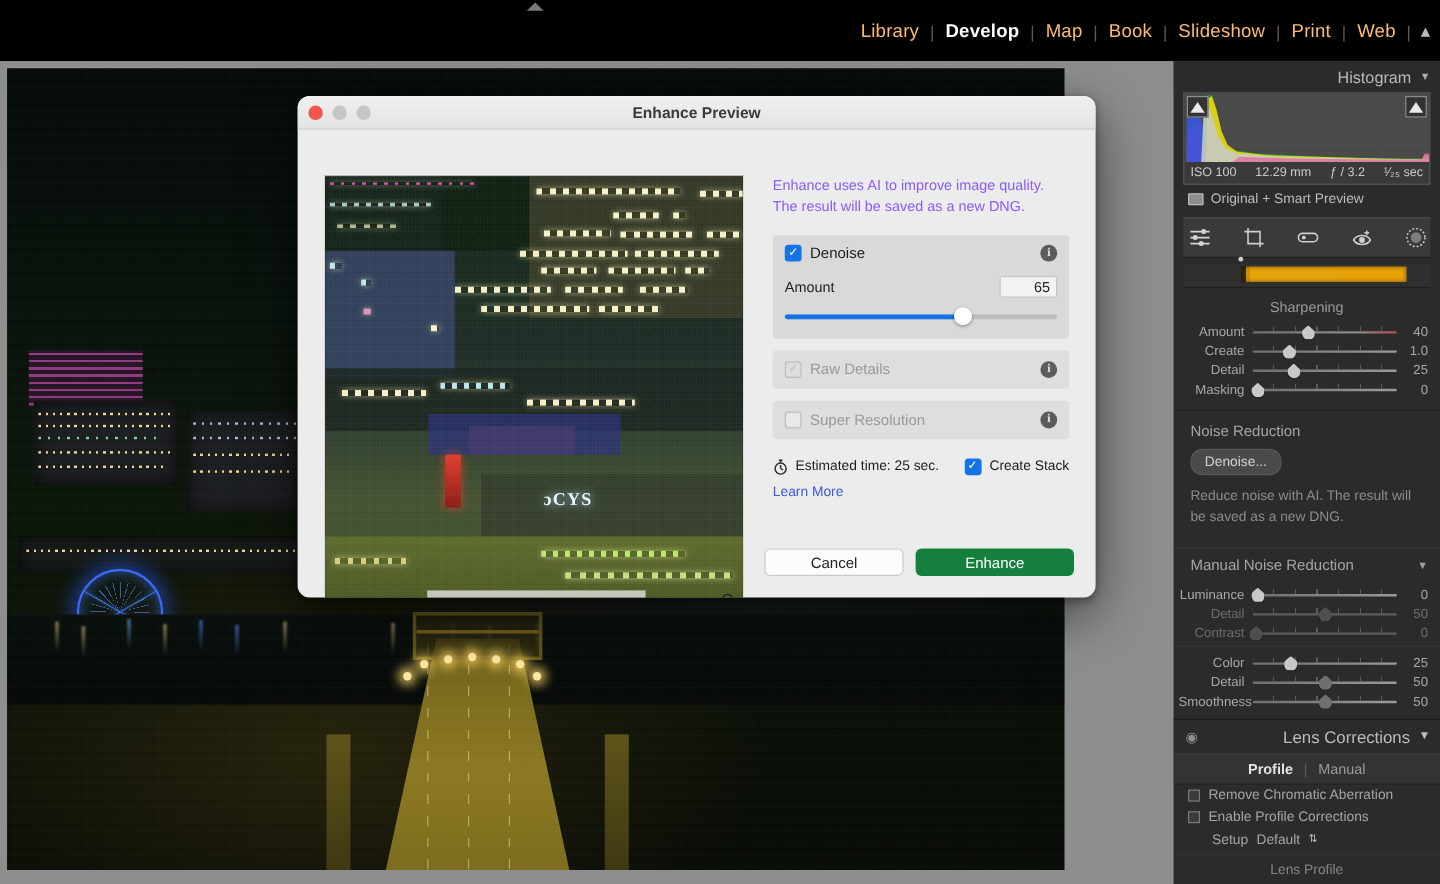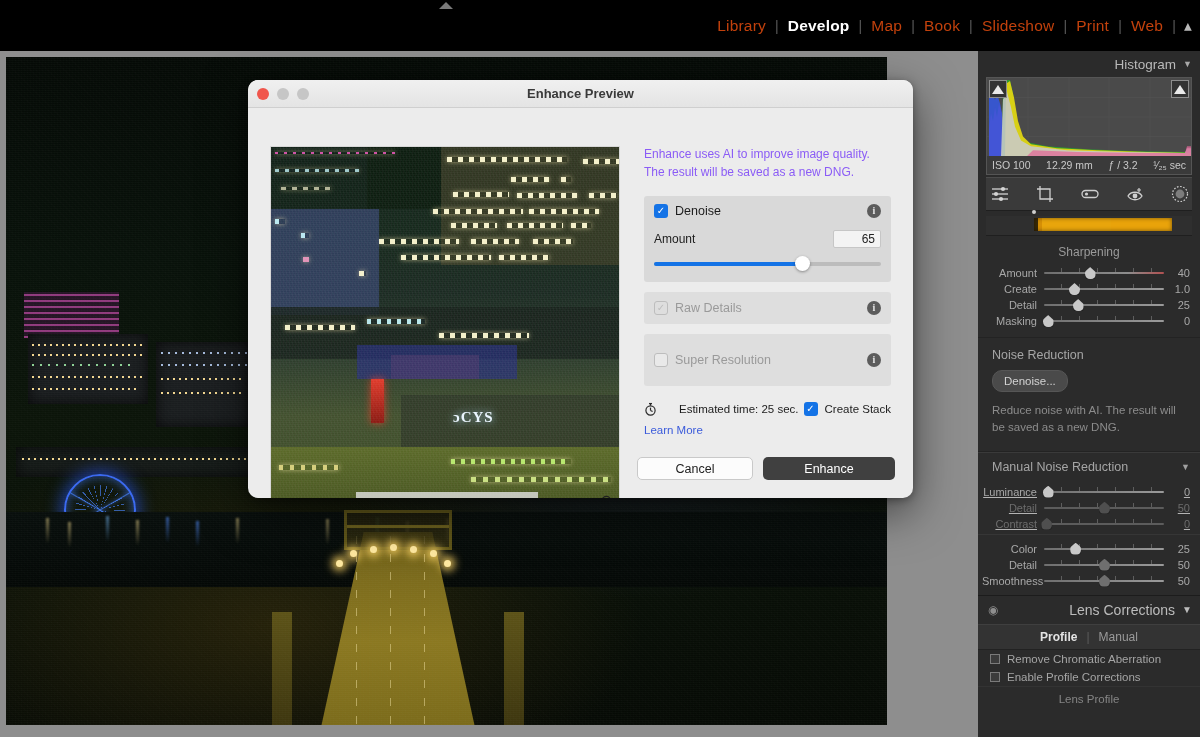--- a/index.html
+++ b/index.html
@@ -22,21 +22,21 @@
     border-left: 7px solid transparent;
     border-right: 7px solid transparent;
     border-bottom: 7px solid #7a7a7a;
   }
   .module-nav {
     position: absolute; right: 8px; top: 17px;
     display: flex; align-items: center;
     font-size: 15.5px; letter-spacing: 0.2px;
   }
   .module-nav .mod {
-    color: #c2410c; padding: 0 9px; white-space: nowrap;
+    color: #fdba74; padding: 0 9px; white-space: nowrap;
   }
   .module-nav .mod.active { color: #ffffff; font-weight: bold; }
   .module-nav .sep { color: #5a5a5a; font-size: 14px; }
   .module-nav .identity {
     margin-left: 8px; color: #b9b9b9;
   }
 
   
   .content-row {
     position: absolute; left: 0; top: 51px; width: 1200px; height: 686px;
@@ -186,21 +186,21 @@
     background: #2b2b2b; color: #b4b4b4; overflow: hidden;
   }
   .panel-header {
     height: 26px; display: flex; align-items: center; justify-content: flex-end;
     padding: 0 8px; font-size: 13.5px; color: #b9b9b9;
     background: #2b2b2b;
   }
   .panel-header .caret { margin-left: 7px; font-size: 9px; color: #a9a9a9; }
 
   .histogram-box {
-    position: relative; margin: 0 8px; height: 98px;
+    position: relative; margin: 0 8px; height: 77px;
     background: #3a3a3a; border: 1px solid #555; padding-left: 28px;
   }
   .hist-canvas { position: absolute; left: 0; top: 0; right: 0; bottom: 18px; }
   .clip-tri {
     position: absolute; width: 18px; height: 18px; background: #333;
     border: 1px solid #8c8c8c;
     display: flex; align-items: center; justify-content: center;
   }
   .clip-tri i {
     width: 0; height: 0; border-left: 6px solid transparent;
@@ -451,36 +451,36 @@
     background: #1473e6;
   }
   .as-knob {
     position: absolute; top: -1px; width: 15px; height: 15px; margin-left: -7px;
     border-radius: 50%; background: #fff;
     box-shadow: 0 1px 3px rgba(0,0,0,0.38);
   }
   .meta-row {
     display: flex; align-items: center; margin-top: 16px;
   }
-  .meta-left { display: flex; align-items: center; gap: 22px; font-size: 11.5px; color: #1c1c1c; }
+  .meta-left { display: flex; align-items: center; gap: 6px; font-size: 11.5px; color: #1c1c1c; }
   .meta-right { margin-left: auto; display: flex; align-items: center; gap: 7px; font-size: 11.5px; color: #1c1c1c; }
   .learn-more {
     margin-top: 8px; font-size: 11.5px; color: #3b5bdb; cursor: pointer;
   }
   .dlg-buttons {
     position: absolute; right: 18px; bottom: 18px;
     display: flex; gap: 10px;
   }
   .btn {
     height: 23px; border-radius: 5px; font-size: 12.5px;
     display: flex; align-items: center; justify-content: center;
     min-width: 116px; padding: 0 14px;
   }
   .btn.cancel { background: #fcfcfc; border: 1px solid #c9c9c9; color: #222; }
-  .btn.primary { background: #404040; color: #fff; min-width: 132px; }
+  .btn.primary { background: #15803d; color: #fff; min-width: 132px; }
 </style>
 </head>
 <body>
 
 <div id="root">
 
   <div class="topbar">
     <div class="collapse-arrow"></div>
     <div class="module-nav">
       <span class="mod">Library</span>
@@ -644,20 +644,24 @@
             <i></i>
           </div>
         <div class="hist-meta">
           <span>ISO 100</span>
           <span>12.29 mm</span>
           <span>ƒ / 3.2</span>
           <span>¹⁄₂₅ sec</span>
         </div>
       </div>
 
+      <div class="smart-preview">
+        <span class="sp-icon"></span>
+        <span>Original + Smart Preview</span>
+      </div>
 
       <div class="toolstrip">
         <span>
           <svg width="20" height="16" viewBox="0 0 20 16">
               <g stroke="#d4d4d4" stroke-width="1.3" fill="none">
                 <line x1="2" y1="3" x2="18" y2="3"></line>
                 <line x1="2" y1="8" x2="18" y2="8"></line>
                 <line x1="2" y1="13" x2="18" y2="13"></line>
               </g>
               <g fill="#d4d4d4">
@@ -746,21 +750,21 @@
         <div class="sub-title-left">Noise Reduction</div>
         <div class="denoise-btn">Denoise...</div>
         <div class="panel-desc">Reduce noise with AI. The result will be saved as a new DNG.</div>
       </div>
 
       <div class="collapsible-head">
         <span>Manual Noise Reduction</span>
         <span class="caret">▼</span>
       </div>
 
-      <div style="padding:4px 0 2px;text-decoration:underline;">
+      <div style="padding:4px 0 2px;">
         <div class="slider-row">
           <span class="sl-label">Luminance</span>
           <span class="sl-track">
             <span class="sl-line"></span>
               <span class="sl-ticks"></span>
             <span class="sl-knob" style="left:3%"></span>
           </span>
           <span class="sl-val">0</span>
         </div>
         <div class="slider-row dim">
@@ -823,20 +827,25 @@
         <span class="tab-sep">|</span>
         <span class="tab">Manual</span>
       </div>
       <div class="check-row">
         <span class="chk-box"></span>
         <span>Remove Chromatic Aberration</span>
       </div>
       <div class="check-row">
         <span class="chk-box"></span>
         <span>Enable Profile Corrections</span>
+      </div>
+      <div class="setup-row">
+        <span>Setup</span>
+        <span>Default</span>
+        <span class="stepper">⇅</span>
       </div>
       <div class="lens-profile-title">Lens Profile</div>
 
     </div>
   </div>
 
   <div class="dialog">
     <div class="dlg-titlebar">
       <span class="traffic">
         <span class="tl red"></span>
@@ -938,21 +947,21 @@
         </div>
 
         <div class="opt-block disabled" style="margin-top:10px; padding:9px 10px;">
           <div class="opt-row">
             <span class="cb grey">✓</span>
             <span class="opt-label dim">Raw Details</span>
             <span class="info-i">i</span>
           </div>
         </div>
 
-        <div class="opt-block disabled" style="margin-top:10px; padding:19px 10px;">
+        <div class="opt-block disabled" style="margin-top:10px; padding:9px 10px;">
           <div class="opt-row">
             <span class="cb off"></span>
             <span class="opt-label dim">Super Resolution</span>
             <span class="info-i">i</span>
           </div>
         </div>
 
         <div class="meta-row">
           <span class="meta-left">
             <svg width="13" height="14" viewBox="0 0 13 14">

